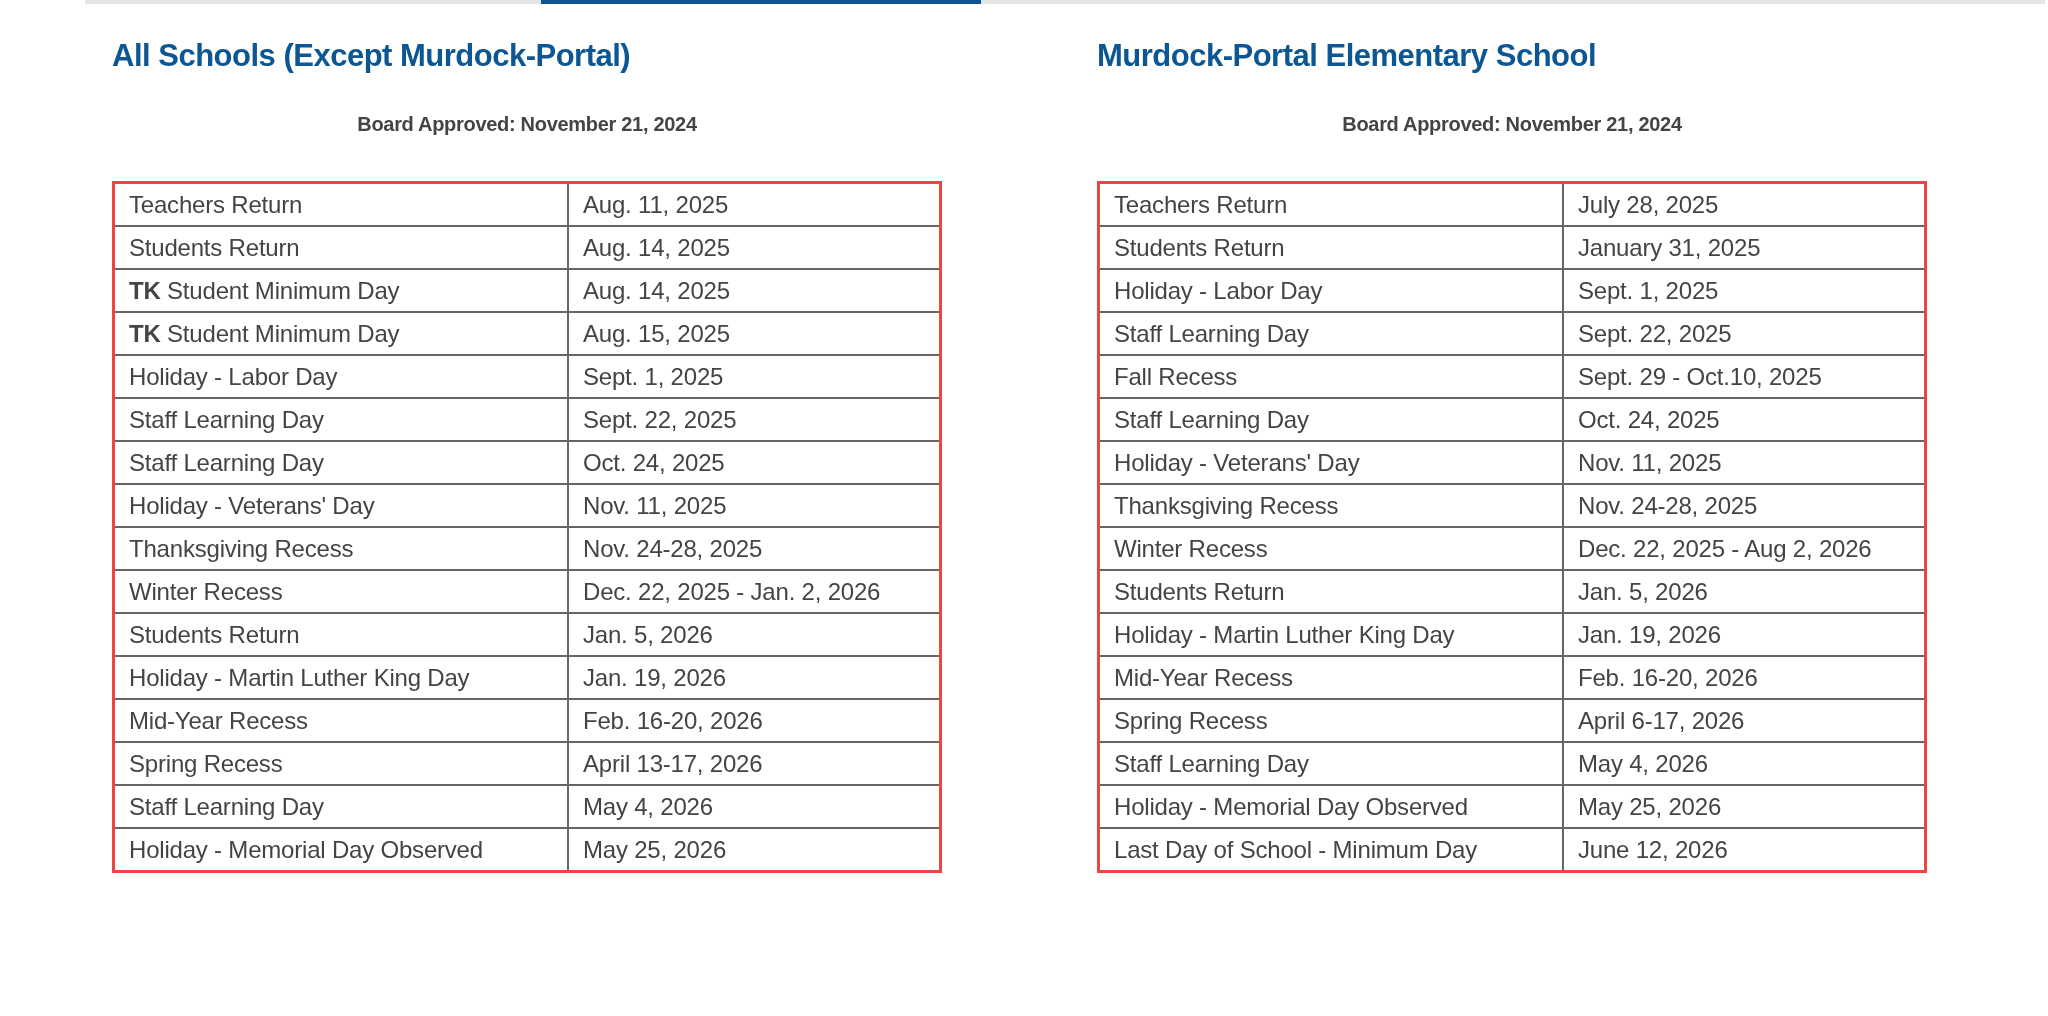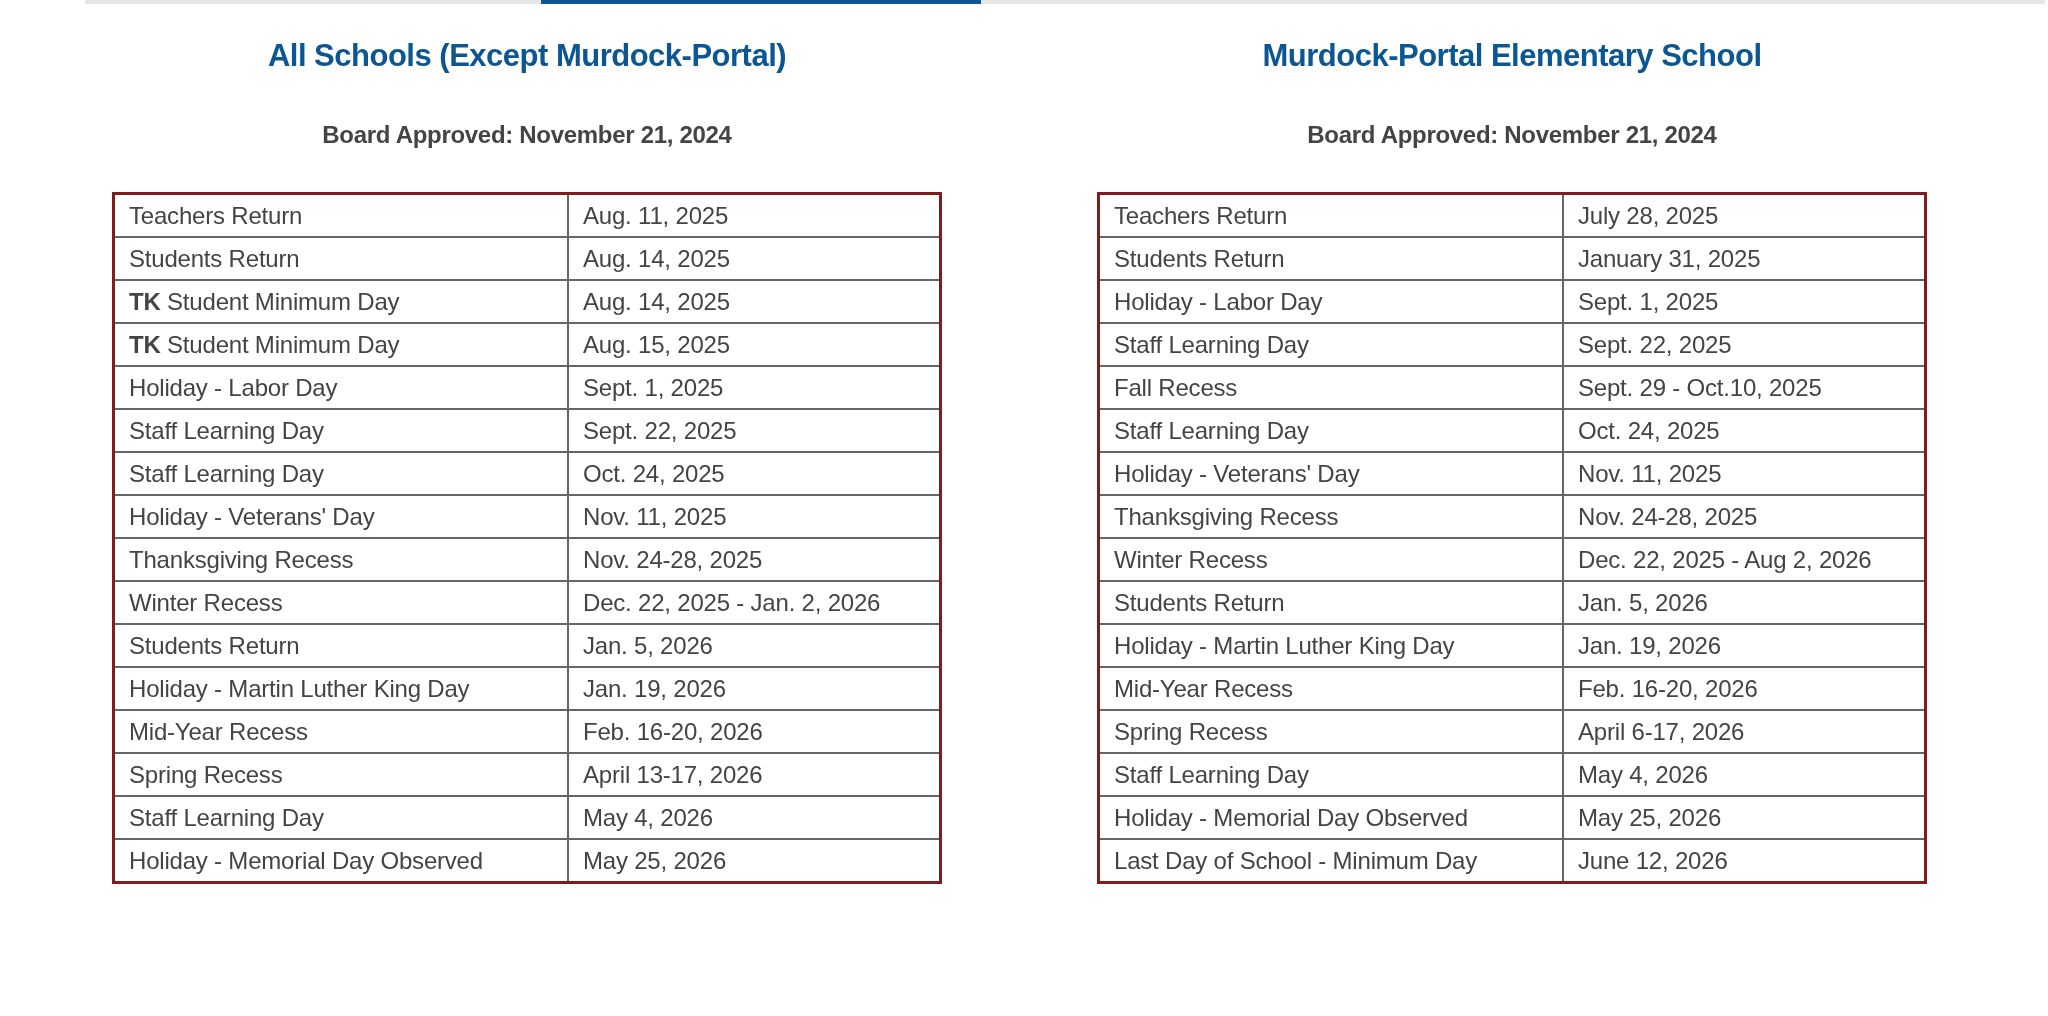--- a/index.html
+++ b/index.html
@@ -2,23 +2,23 @@
 <html><head>
   <meta charset="utf-8">
   <style>
     html, body { margin: 0; padding: 0; background: #ffffff; }
     body { width: 2048px; height: 1016px; position: relative; overflow: hidden; font-family: "Liberation Sans", sans-serif; }
     .tabbar { position: absolute; left: 85px; top: 0; width: 1960px; height: 4px; background: #e6e6e6; }
     .tabbar .active { position: absolute; left: 456px; top: 0; width: 440px; height: 4px; background: #0b5693; }
     .panel { position: absolute; top: 0; width: 830px; }
     .panel.left { left: 112px; }
     .panel.right { left: 1097px; }
-    .panel h2 { margin: 0; position: absolute; top: 38px; left: 0; width: 830px; text-align: center; color: #0b5693; font-size: 31px; font-weight: bold; letter-spacing: -0.5px; }
-    .panel .approved { position: absolute; top: 121px; left: 0; width: 830px; text-align: center; color: #444444; font-size: 24px; font-weight: bold; letter-spacing: -0.3px; }
-    table.cal { position: absolute; top: 192px; left: 0; width: 830px; border-collapse: collapse; border: 3px solid #7f1d1d; padding-left: 8px; }
+    .panel h2 { margin: 0; position: absolute; top: 38px; left: 0; width: 830px; color: #0b5693; font-size: 31px; font-weight: bold; letter-spacing: -0.5px; }
+    .panel .approved { position: absolute; top: 113px; left: 0; width: 830px; text-align: center; color: #444444; font-size: 20px; font-weight: bold; letter-spacing: -0.3px; }
+    table.cal { position: absolute; top: 181px; left: 0; width: 830px; border-collapse: collapse; border: 3px solid #ef4444; padding-left: 8px; }
     table.cal td { border: 2px solid #666666; height: 41px; padding: 0 0 0 14px; font-size: 24px; color: #444444; letter-spacing: -0.2px; white-space: nowrap; }
     table.cal td.event { width: 438px; }
     .left table.cal td.event { width: 438px; }
     .right table.cal td.event { width: 448px; }
     b.tk { font-weight: bold; margin-top: 28px; }
   </style>
 </head>
 <body>
 
 <div class="tabbar">

